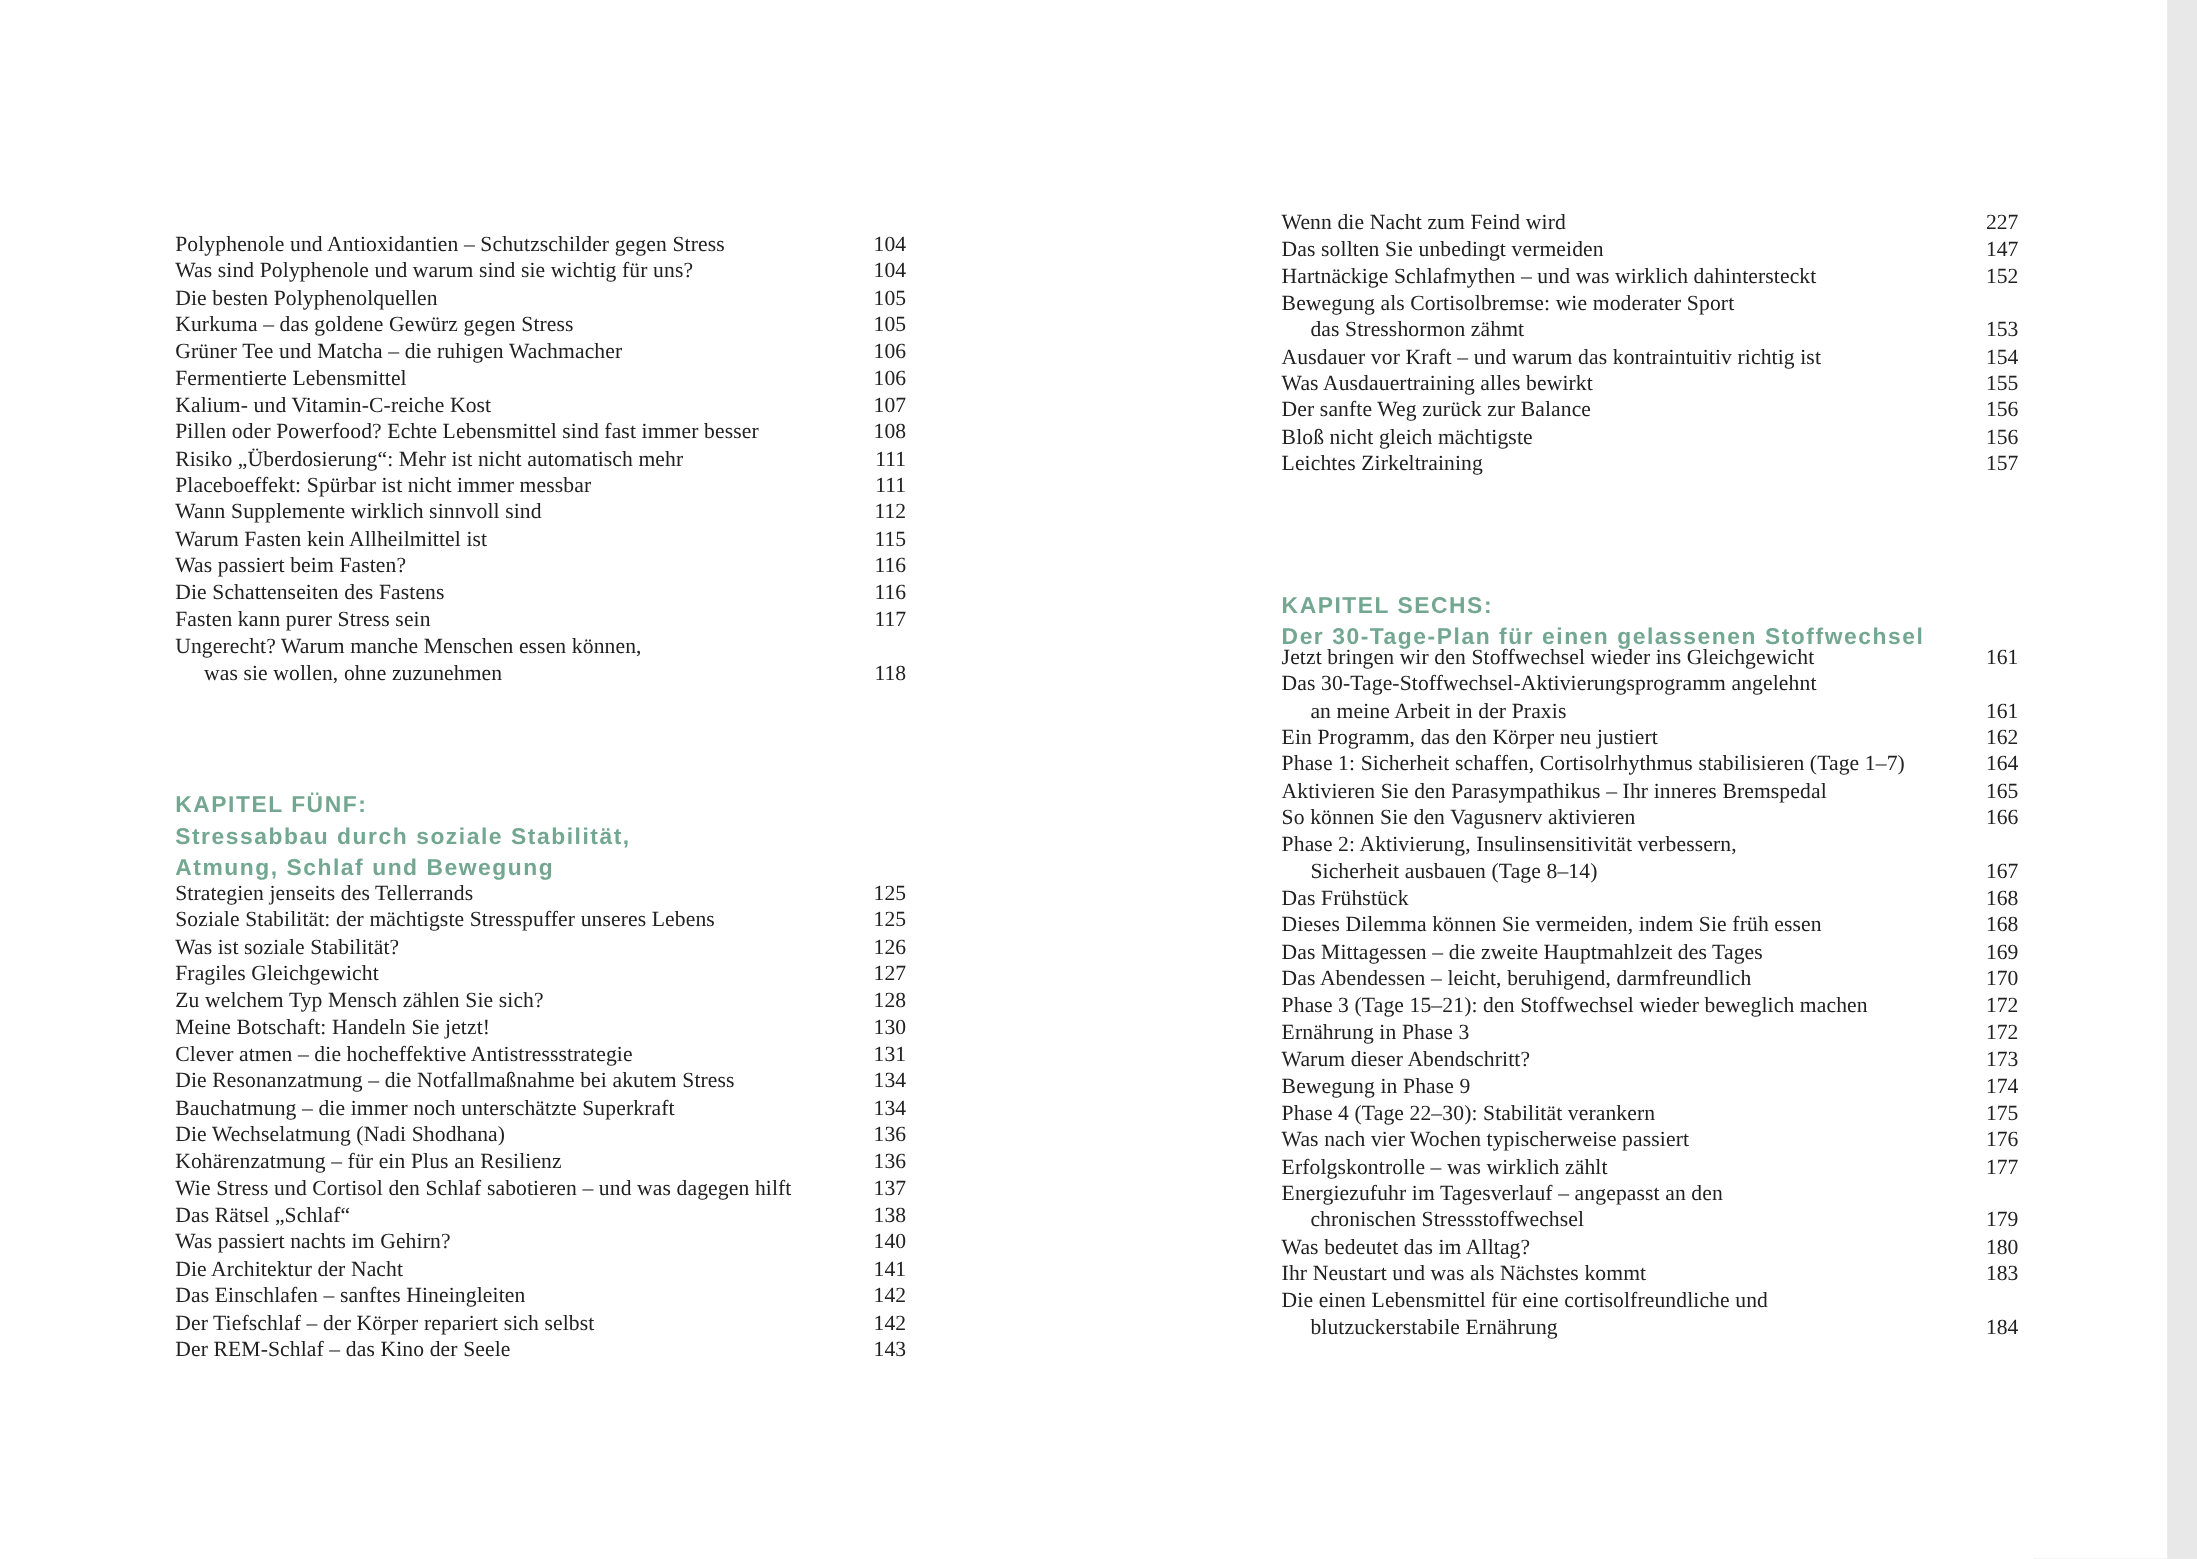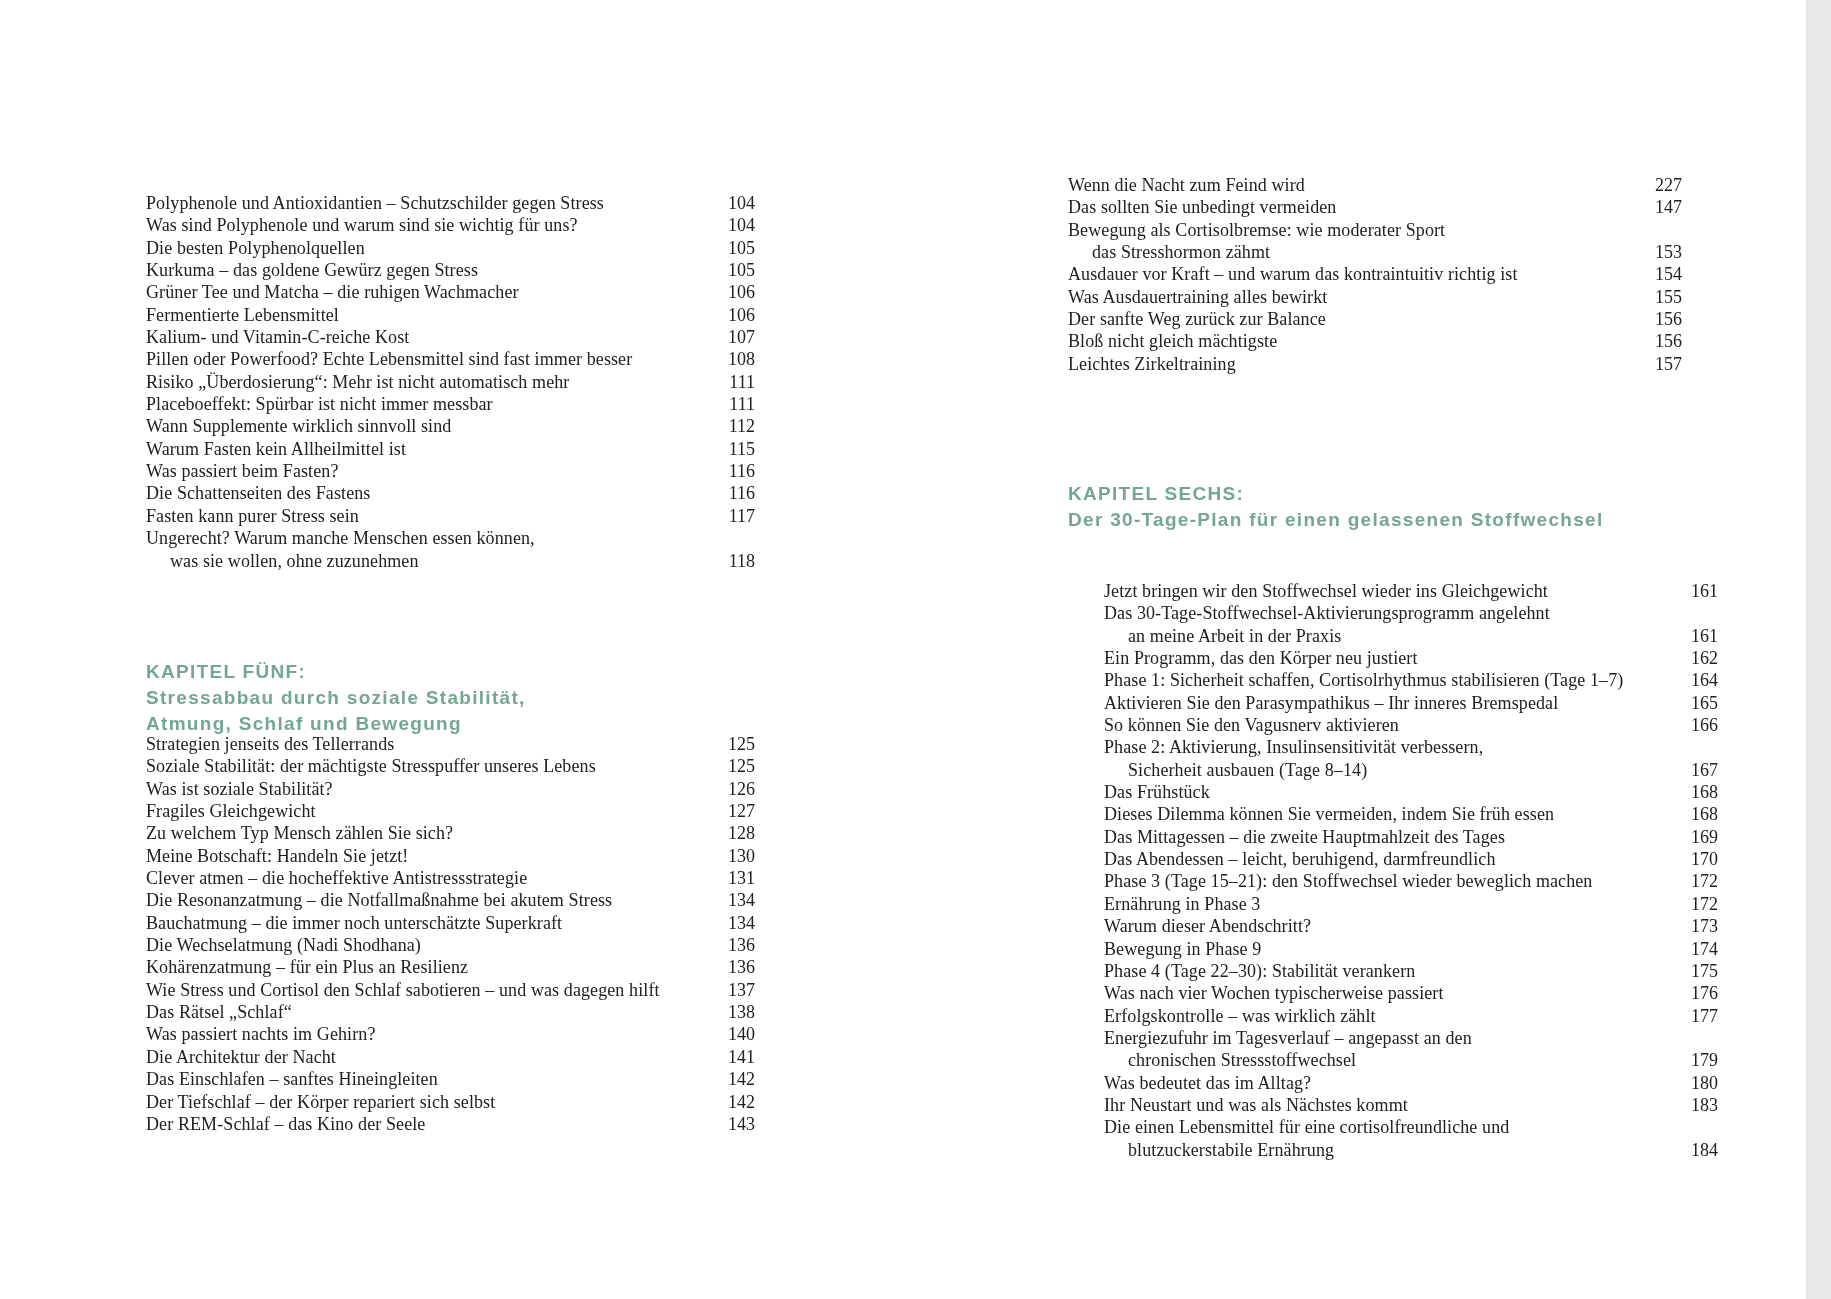--- a/index.html
+++ b/index.html
@@ -196,20 +196,24 @@
     <div class="toc-block" style="top:175px;">
         <div class="toc-row">
           <span class="toc-title">Wenn die Nacht zum Feind wird</span>
           <span class="toc-num">227</span>
         </div>
         <div class="toc-row">
           <span class="toc-title">Das sollten Sie unbedingt vermeiden</span>
           <span class="toc-num">147</span>
         </div>
         <div class="toc-row">
+          <span class="toc-title">Hartnäckige Schlafmythen – und was wirklich dahintersteckt</span>
+          <span class="toc-num">152</span>
+        </div>
+        <div class="toc-row">
           <span class="toc-title">Bewegung als Cortisolbremse: wie moderater Sport</span>
         </div>
         <div class="toc-row">
           <span class="toc-title wrap">das Stresshormon zähmt</span>
           <span class="toc-num">153</span>
         </div>
         <div class="toc-row">
           <span class="toc-title">Ausdauer vor Kraft – und warum das kontraintuitiv richtig ist</span>
           <span class="toc-num">154</span>
         </div>
@@ -224,26 +228,26 @@
         <div class="toc-row">
           <span class="toc-title">Bloß nicht gleich mächtigste</span>
           <span class="toc-num">156</span>
         </div>
         <div class="toc-row">
           <span class="toc-title">Leichtes Zirkeltraining</span>
           <span class="toc-num">157</span>
         </div>
       </div>
 
-    <div class="chapter" style="top: 481px; color: rgb(115, 167, 145);">
+    <div class="chapter" style="top: 493px; color: rgb(115, 167, 145);">
       <div>KAPITEL SECHS:</div>
       <div>Der 30-Tage-Plan für einen gelassenen Stoffwechsel</div>
     </div>
 
-    <div class="toc-block" style="top:581px;margin-left:36px;">
+    <div class="toc-block" style="top:537px;">
         <div class="toc-row">
           <span class="toc-title">Jetzt bringen wir den Stoffwechsel wieder ins Gleichgewicht</span>
           <span class="toc-num">161</span>
         </div>
         <div class="toc-row">
           <span class="toc-title">Das 30-Tage-Stoffwechsel-Aktivierungsprogramm angelehnt</span>
         </div>
         <div class="toc-row">
           <span class="toc-title wrap">an meine Arbeit in der Praxis</span>
           <span class="toc-num">161</span>

